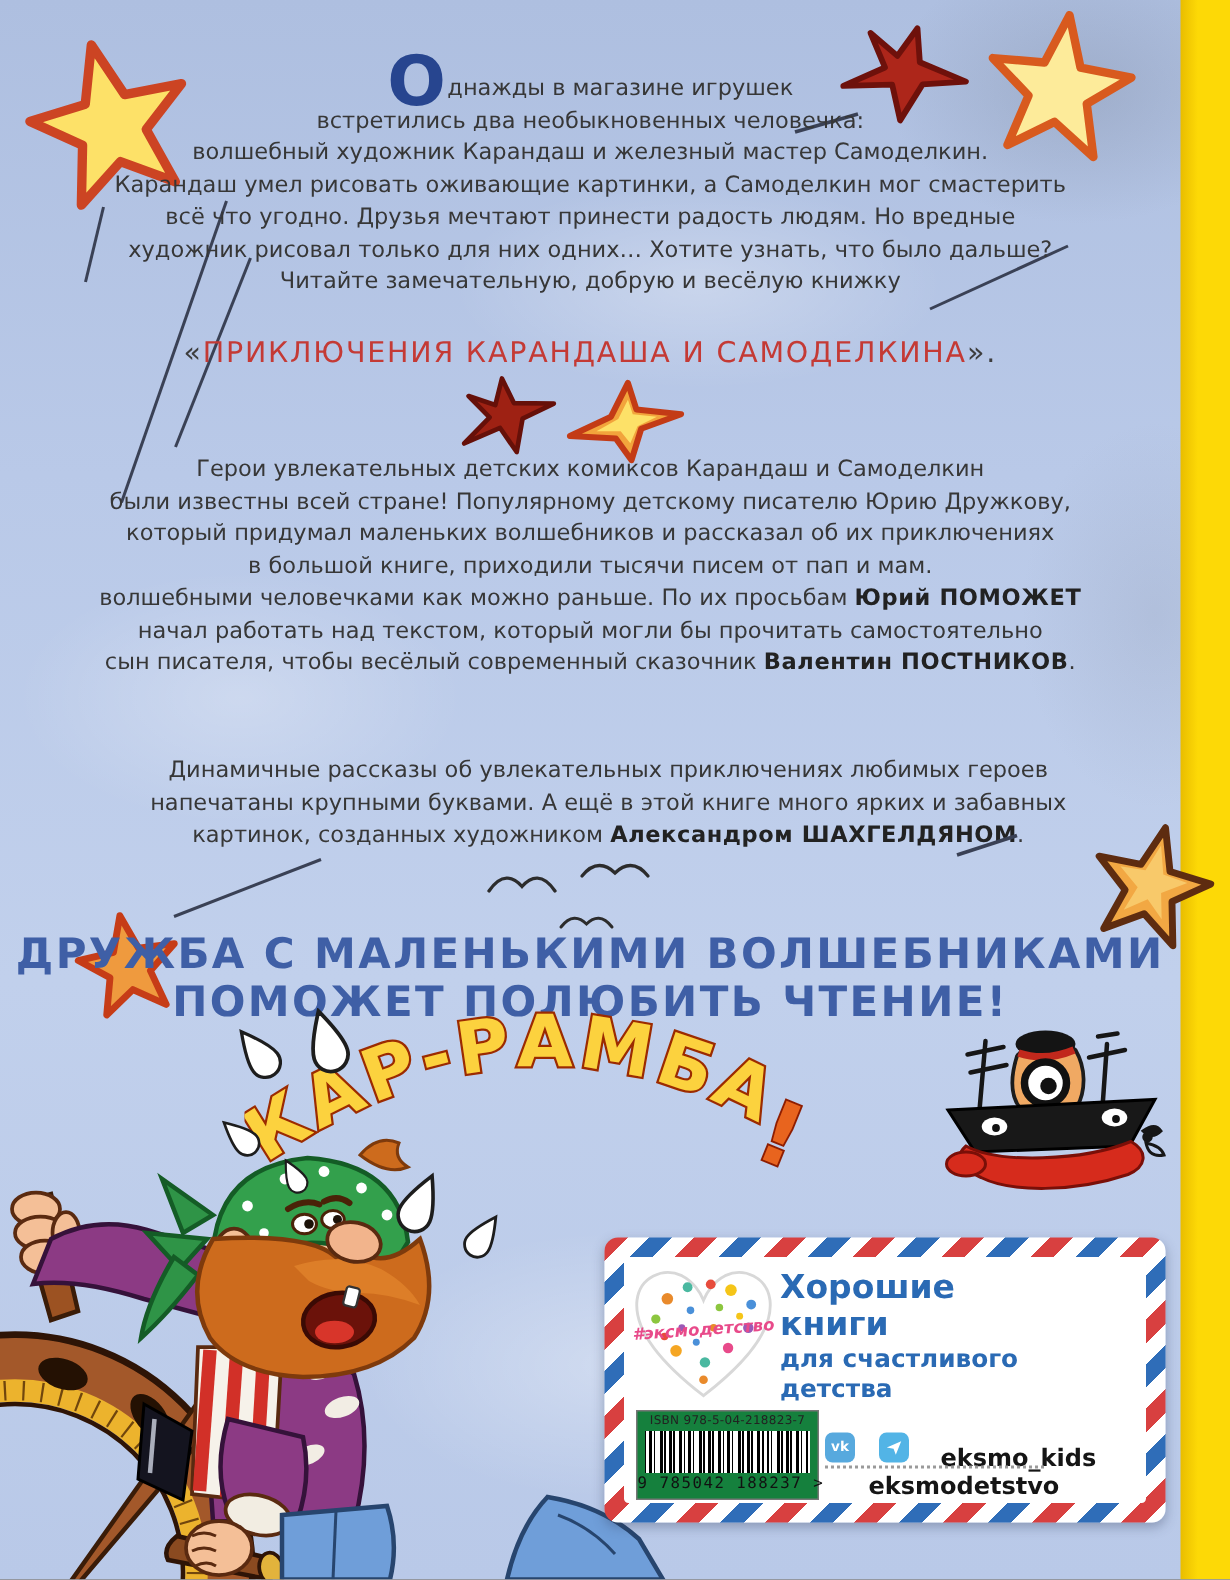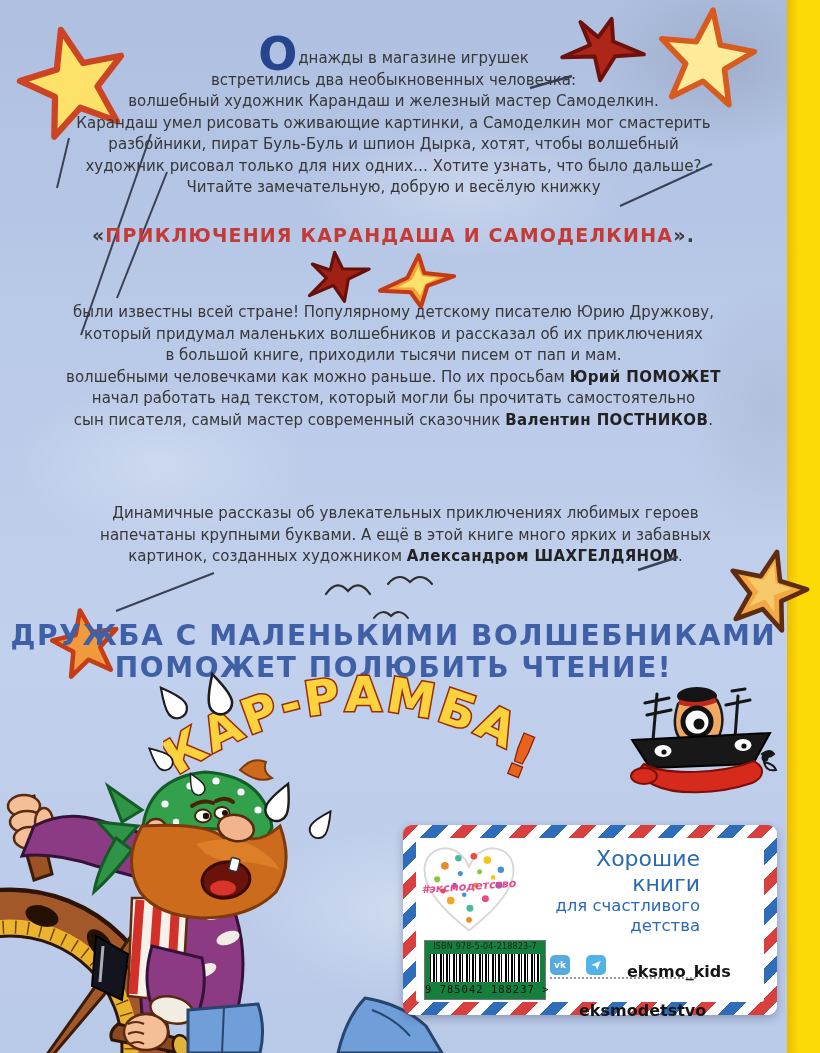--- a/index.html
+++ b/index.html
@@ -7,47 +7,47 @@
         background:linear-gradient(180deg,#aebfe0 0%,#b9c9e8 30%,#c0cfeb 62%,#bNaN 0) ,#bccbe9;
         background:linear-gradient(180deg,#aebfe0 0%,#b9c9e8 30%,#c1d0ec 62%,#b9c9e8 100%);
         font-family:"DejaVu Sans","Liberation Sans",sans-serif;}
   .cloud{position:absolute;pointer-events:none;}
   .strip{position:absolute;top:0;right:0;bottom:0;width:33px;
          background:linear-gradient(90deg,#e9bd00 0%,#fdd906 35%,#fdd906 100%);}
   .tb{position:absolute;left:0;width:787px;color:#373737;font-size:15px;line-height:21.5px;text-align:center;}
   .line{white-space:nowrap;}
   .dropcap{font-size:46px;font-weight:bold;color:#27458f;line-height:21.5px;vertical-align:-7px;margin-right:1px;}
   .bname{font-weight:bold;letter-spacing:.4px;color:#222;}
-  .title-line{position:absolute;left:0;width:787px;top:224px;text-align:center;font-weight:bold;
+  .title-line{position:absolute;left:0;width:787px;top:224px;text-align:center;font-weight:normal;
               font-size:19px;letter-spacing:1.2px;color:#3d3d3d;white-space:nowrap;}
   .title-red{color:#c43a35;}
   .slogan{position:absolute;left:0;width:787px;text-align:center;font-weight:bold;font-size:28px;
           letter-spacing:1.6px;color:#3f5fa6;white-space:nowrap;}
   .abs{position:absolute;}
   
   .card{position:absolute;left:403px;top:825px;width:374px;height:190px;border-radius:9px;
         background:repeating-linear-gradient(135deg,#d84040 0 11px,#ffffff 11px 21px,#2f6db8 21px 32px,#ffffff 32px 42px);
         box-shadow:0 3px 8px rgba(50,60,90,.35);z-index:30;}
   .card-inner{position:absolute;left:13px;top:13px;right:13px;bottom:13px;background:#fff;border-radius:3px;}
-  .tagline{position:absolute;left:104px;top:8px;width:180px;text-align:right;color:#2a6ab4;font-weight:normal;}
+  .tagline{position:absolute;left:104px;top:8px;width:180px;text-align:left;color:#2a6ab4;font-weight:bold;}
   .tg-big{font-size:22px;line-height:25px;}
   .tg-small{font-size:16.5px;line-height:20px;}
   .barcode-box{position:absolute;left:8px;top:102px;width:120px;height:58px;background:#15803d;border:1px solid #777;}
   .isbn{font-size:8px;color:#222;text-align:center;margin-top:1px;letter-spacing:.2px;white-space:nowrap;}
   .bars{position:absolute;left:5px;right:5px;top:13px;height:28px;
         background:repeating-linear-gradient(90deg,#000 0 1px,#fff 1px 3px,#000 3px 5px,#fff 5px 6px,#000 6px 7px,#fff 7px 10px,#000 10px 12px,#fff 12px 13px);}
   .bdigits{position:absolute;left:0;right:0;top:42px;text-align:center;font-size:10.5px;color:#111;
            font-family:"DejaVu Sans Mono","Liberation Mono",monospace;letter-spacing:1px;white-space:nowrap;}
   .social-row{position:absolute;left:134px;top:111px;display:flex;align-items:center;gap:16px;}
   .sicon{width:20px;height:20px;border-radius:5px;display:flex;align-items:center;justify-content:center;color:#fff;}
   .vk{background:#57a9de;font-size:9px;font-weight:bold;}
   .tg{background:#52b4e6;}
   .handle{font-size:16px;font-weight:bold;color:#151515;margin-left:5px;white-space:nowrap;margin-top:13px;}
   .dotline{position:absolute;left:134px;top:139px;width:146px;border-top:2px dotted #9a9a9a;}
-  .handle2{position:absolute;left:163px;top:143px;font-size:16px;font-weight:bold;color:#151515;white-space:nowrap;margin-top:20px;}
+  .handle2{position:absolute;left:163px;top:143px;font-size:16px;font-weight:bold;color:#151515;white-space:nowrap;}
   .heart-wrap{position:absolute;left:0px;top:2px;width:106px;height:98px;}
   .heart-tag{position:absolute;left:2px;top:40px;width:102px;text-align:center;color:#e84a8a;
              font-style:italic;font-weight:bold;font-size:11px;transform:rotate(-4deg);white-space:nowrap;}
 </style>
 </head>
 <body>
 
 <div class="page">
 
   <div class="cloud" style="left:590px;top:-30px;width:260px;height:180px;background:radial-gradient(ellipse at center,rgba(130,142,165,.38),rgba(130,142,165,0) 70%);"></div>
@@ -78,42 +78,43 @@
   </svg>
   <svg class="abs" style="left:612px;top:158px;" width="110" height="55" viewBox="0 0 110 55">
     <line x1="100" y1="6" x2="8" y2="48" stroke="#3a4155" stroke-width="2"></line>
   </svg>
 
   <div class="tb" style="top:44px;">
     <div class="line"><span class="dropcap">О</span><span>днажды в магазине игрушек</span></div>
     <div class="line">встретились два необыкновенных человечка:</div>
     <div class="line">волшебный художник Карандаш и железный мастер Самоделкин.</div>
     <div class="line">Карандаш умел рисовать оживающие картинки, а Самоделкин мог смастерить</div>
-    <div class="line">разбойники, пират Буль-Буль и шпион Дырка, хотят, чтобы волшебный</div>
+    <div class="line">всё что угодно. Друзья мечтают принести радость людям. Но вредные</div>
     <div class="line">художник рисовал только для них одних… Хотите узнать, что было дальше?</div>
     <div class="line">Читайте замечательную, добрую и весёлую книжку</div>
   </div>
 
   <div class="title-line"><span>«</span><span class="title-red">ПРИКЛЮЧЕНИЯ КАРАНДАША И САМОДЕЛКИНА</span><span>».</span></div>
 
   <svg class="abs" style="left:303px;top:249px;transform:rotate(-6deg);" width="70" height="56" viewBox="0 0 90 72">
     <polygon points="44,4 52,26 86,30 58,40 50,68 38,46 6,56 30,36 14,16 36,26" fill="#9e2113" stroke="#661009" stroke-width="4" stroke-linejoin="round"></polygon>
   </svg>
   <svg class="abs" style="left:374px;top:252px;" width="86" height="58" viewBox="0 0 96 72">
     <polygon points="50,4 57,26 94,30 61,42 53,68 40,50 2,48 36,32" fill="#f2a43c" stroke="#c33b16" stroke-width="5" stroke-linejoin="round"></polygon>
     <polygon points="50,18 54,30 74,32 58,40 52,54 44,44 24,44 42,34" fill="#fde168"></polygon>
   </svg>
 
   <div class="tb" style="top:302px;">
+    <div class="line"><span>Герои увлекательных детских комиксов Карандаш и Самоделкин</span><span class="bname"></span><span></span></div>
     <div class="line"><span>были известны всей стране! Популярному детскому писателю Юрию Дружкову,</span><span class="bname"></span><span></span></div>
     <div class="line"><span>который придумал маленьких волшебников и рассказал об их приключениях</span><span class="bname"></span><span></span></div>
     <div class="line"><span>в большой книге, приходили тысячи писем от пап и мам.</span><span class="bname"></span><span></span></div>
     <div class="line"><span>волшебными человечками как можно раньше. По их просьбам </span><span class="bname">Юрий ПОМОЖЕТ</span><span></span></div>
     <div class="line"><span>начал работать над текстом, который могли бы прочитать самостоятельно</span><span class="bname"></span><span></span></div>
-    <div class="line"><span>сын писателя, самый мастер современный сказочник </span><span class="bname">Валентин ПОСТНИКОВ</span><span>.</span></div>
+    <div class="line"><span>сын писателя, чтобы весёлый современный сказочник </span><span class="bname">Валентин ПОСТНИКОВ</span><span>.</span></div>
   </div>
 
   <div class="tb" style="top:503px;padding-left:12px;">
     <div class="line"><span>Динамичные рассказы об увлекательных приключениях любимых героев</span><span class="bname"></span><span></span></div>
     <div class="line"><span>напечатаны крупными буквами. А ещё в этой книге много ярких и забавных</span><span class="bname"></span><span></span></div>
     <div class="line"><span>картинок, созданных художником </span><span class="bname">Александром ШАХГЕЛДЯНОМ</span><span>.</span></div>
   </div>
 
   <svg class="abs" style="left:322px;top:572px;" width="140" height="60" viewBox="0 0 140 60">
     <path d="M4,22 C12,10 20,12 26,19 C32,12 40,10 48,22" fill="none" stroke="#2c2c2c" stroke-width="2.2" stroke-linecap="round"></path>

